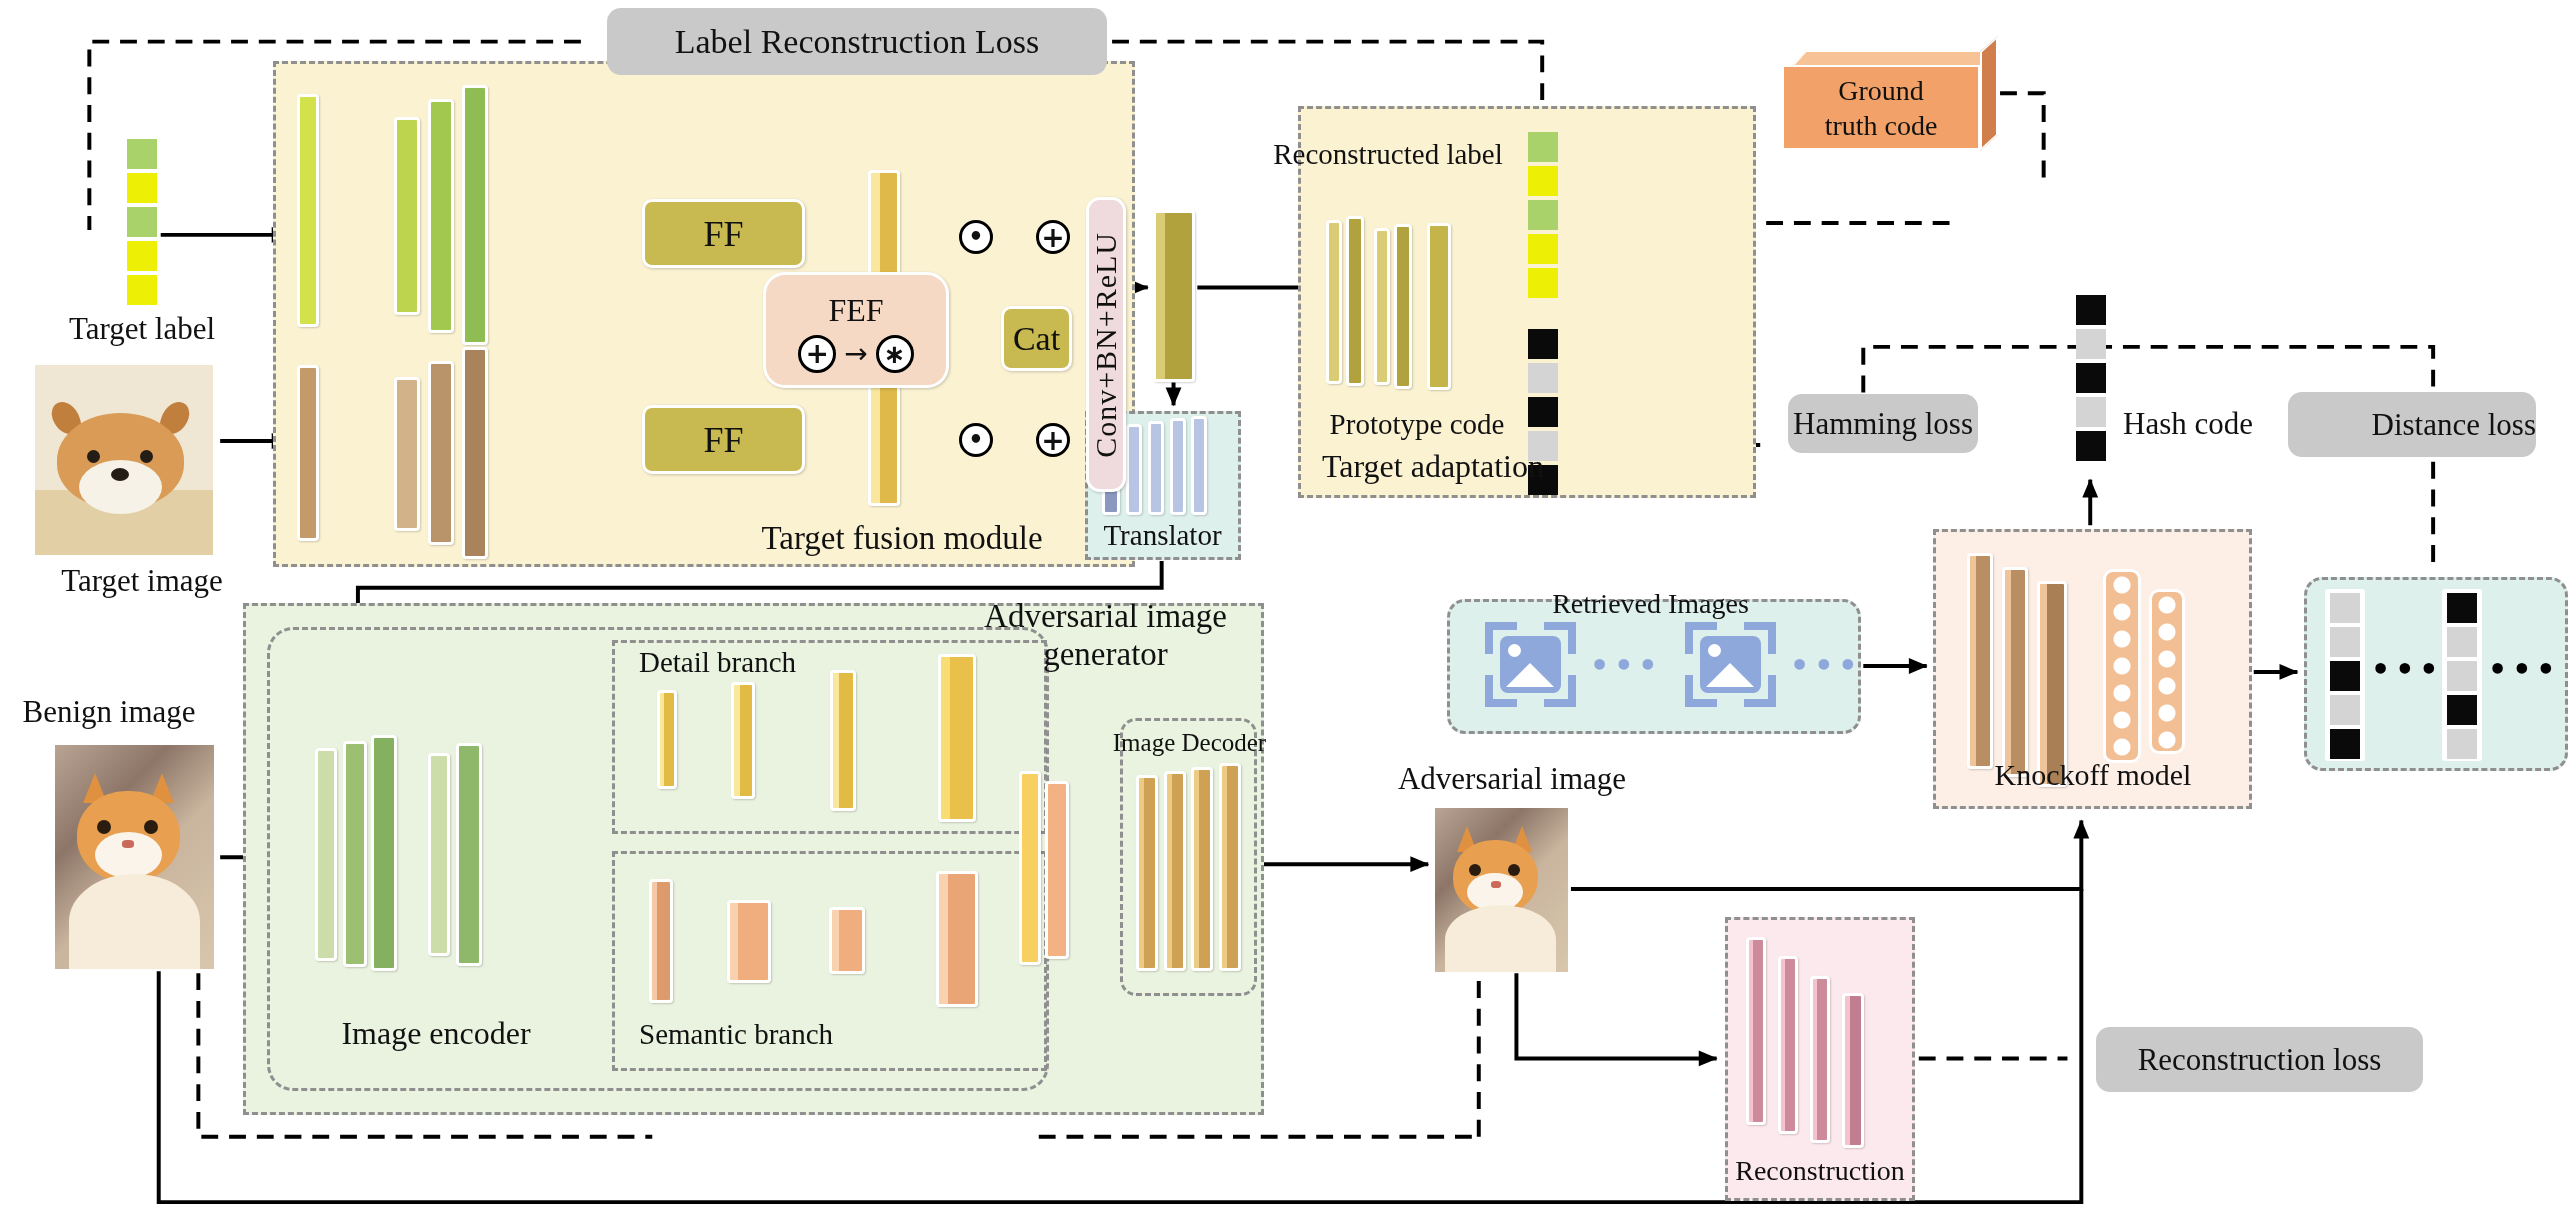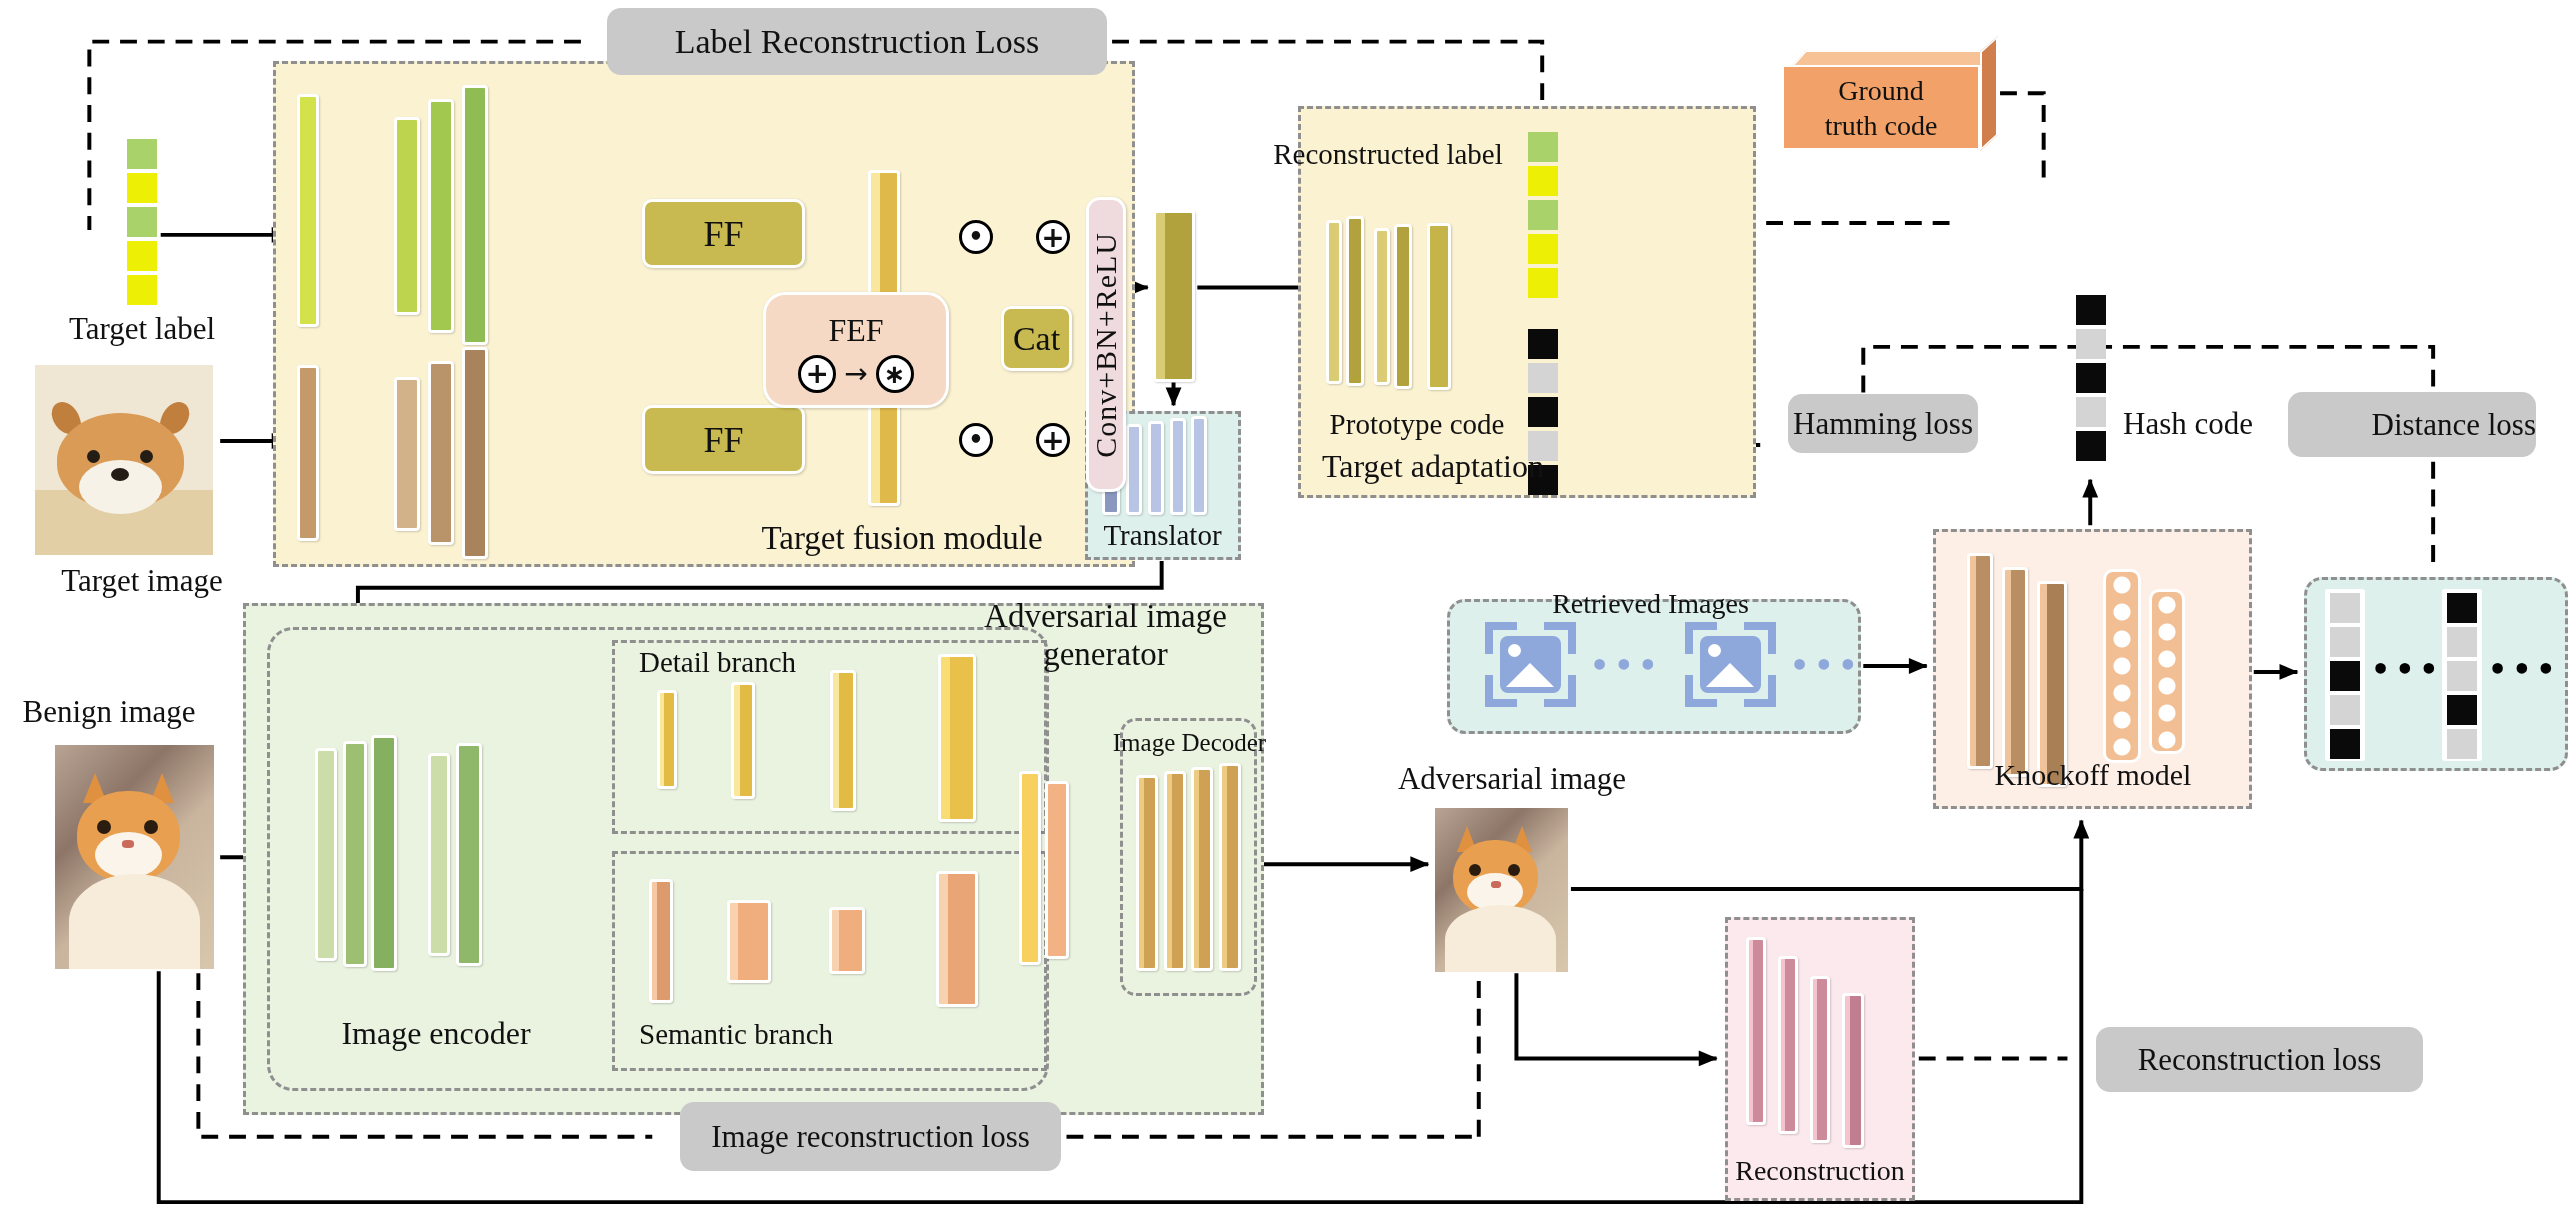--- a/index.html
+++ b/index.html
@@ -181,21 +181,21 @@
   <div class="blk olive" style="left:642px;top:199px;width:163px;height:69px;">
     <span>FF</span>
   </div>
   <div class="blk olive" style="left:642px;top:405px;width:163px;height:69px;">
     <span>FF</span>
   </div>
 
   <div class="plate" style="left:868px;top:170px;width:32px;height:129px;background:linear-gradient(90deg,#f8e79c 0 34%,#dfba4b 34%);"></div>
   <div class="plate" style="left:868px;top:377px;width:32px;height:129px;background:linear-gradient(90deg,#f8e79c 0 34%,#dfba4b 34%);"></div>
 
-  <div class="blk" style="left:763px;top:292px;width:186px;height:116px;background:#f5d9c5;border-radius:22px;flex-direction:column;gap:6px;">
+  <div class="blk" style="left:763px;top:272px;width:186px;height:116px;background:#f5d9c5;border-radius:22px;flex-direction:column;gap:6px;">
     <div style="font-size:32px;margin-top:4px;">FEF</div>
     <div style="display:flex;align-items:center;gap:8px;">
       <div class="opc" style="position:static;width:38px;height:38px;font-size:28px;">
         <span>+</span>
       </div>
       <span style="font-family:'DejaVu Sans',sans-serif;font-size:28px;">→</span>
       <div class="opc" style="position:static;width:38px;height:38px;font-size:26px;">
         <span>∗</span>
       </div>
     </div>
@@ -428,18 +428,15 @@
   <div class="plate" style="left:1778px;top:956px;width:20px;height:178px;background:linear-gradient(90deg,#f3c4ce 0 30%,#cc8a9a 30%);"></div>
   <div class="plate" style="left:1810px;top:976px;width:20px;height:167px;background:linear-gradient(90deg,#f3c4ce 0 30%,#cc8a9a 30%);"></div>
   <div class="plate" style="left:1842px;top:993px;width:22px;height:155px;background:linear-gradient(90deg,#f3c4ce 0 30%,#c07e90 30%);"></div>
   <div class="lbl" style="left:1730px;top:1154px;width:180px;height:34px;font-size:28px;">
     <span>Reconstruction</span>
   </div>
 
   <div class="loss" style="left:2072px;top:1027px;width:327px;height:65px;">
     <span>Reconstruction loss</span>
   </div>
-  <div class="loss" style="left:656px;top:1102px;width:381px;height:69px;">
-    <span>Image reconstruction loss</span>
-  </div>
 
 </div>
 
 
 </body></html>

